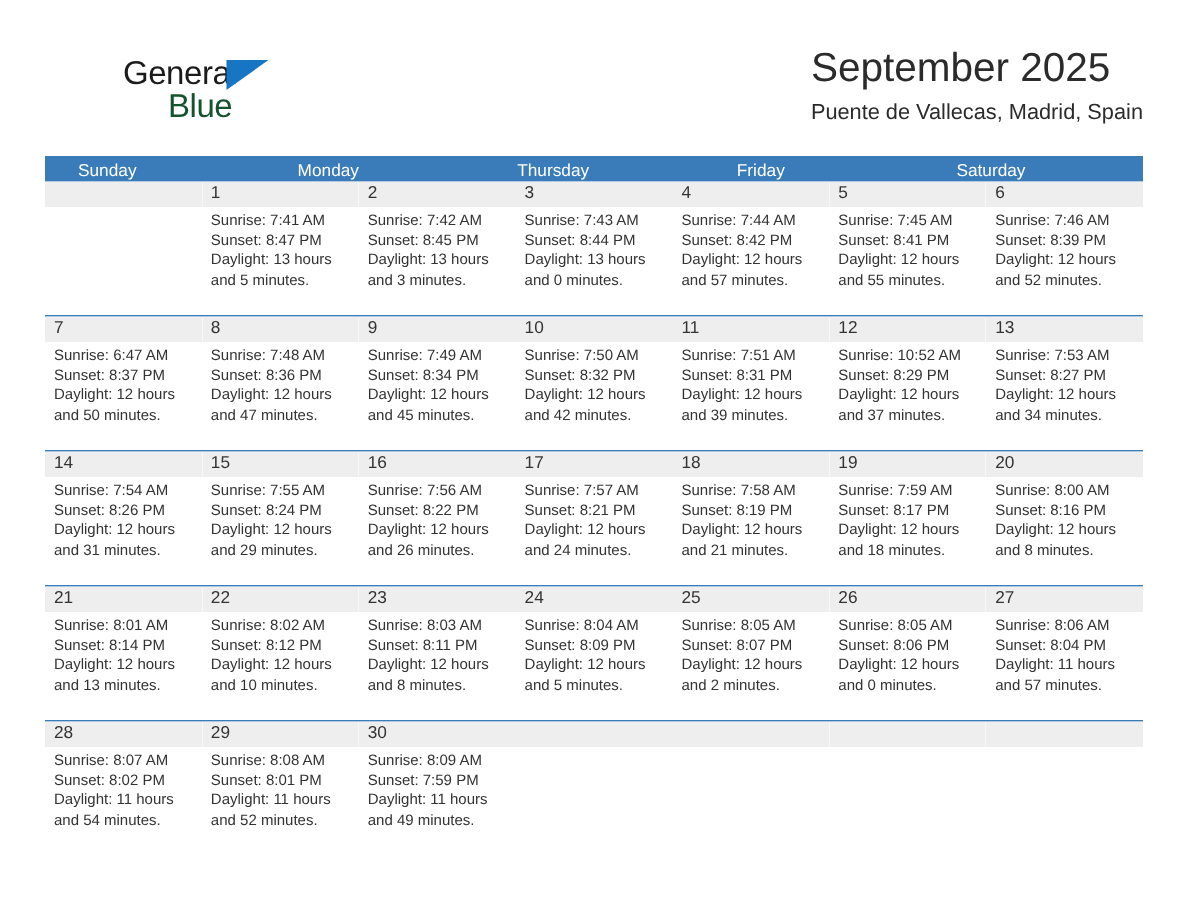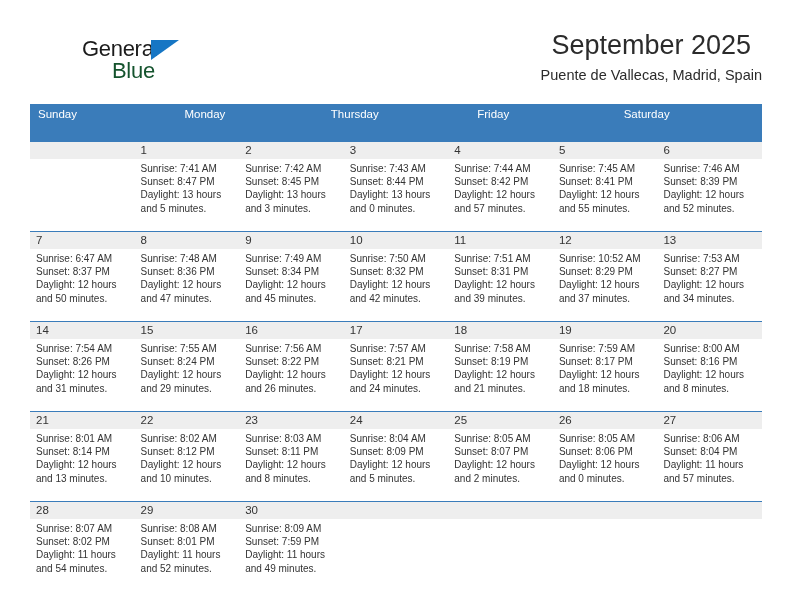--- a/index.html
+++ b/index.html
@@ -62,21 +62,21 @@
     font-size: 22px;
     letter-spacing: -0.3px;
     color: #14532d;
     font-family: "Liberation Sans", sans-serif;
   }
 
   .title-block {
     position: absolute;
     right: 0px;
     top: 0px;
-    text-align: center;
+    text-align: left;
   }
   .cal-title {
     font-size: 27px;
     color: #2b2b2b;
     line-height: 34px;
     white-space: nowrap;
   }
   .cal-subtitle {
     font-size: 14.5px;
     color: #2b2b2b;
@@ -92,25 +92,25 @@
     top: 104px;
     width: 732px;
   }
   .dow-row {
     display: flex;
     width: 732px;
     background: #3a7cba;
   }
   .dow-cell {
     flex: 1 1 0;
-    height: 37px;
+    height: 16px;
     line-height: 20px;
     color: #ffffff;
     font-size: 11.5px;
-    padding-left: 8px;
+    padding-left: 22px;
     box-sizing: border-box;
     white-space: nowrap;
     overflow: hidden;
   }
 
   .week {
     width: 732px;
     border-top: 1.5px solid #3a7cba;
   }
   .week:first-of-type {

